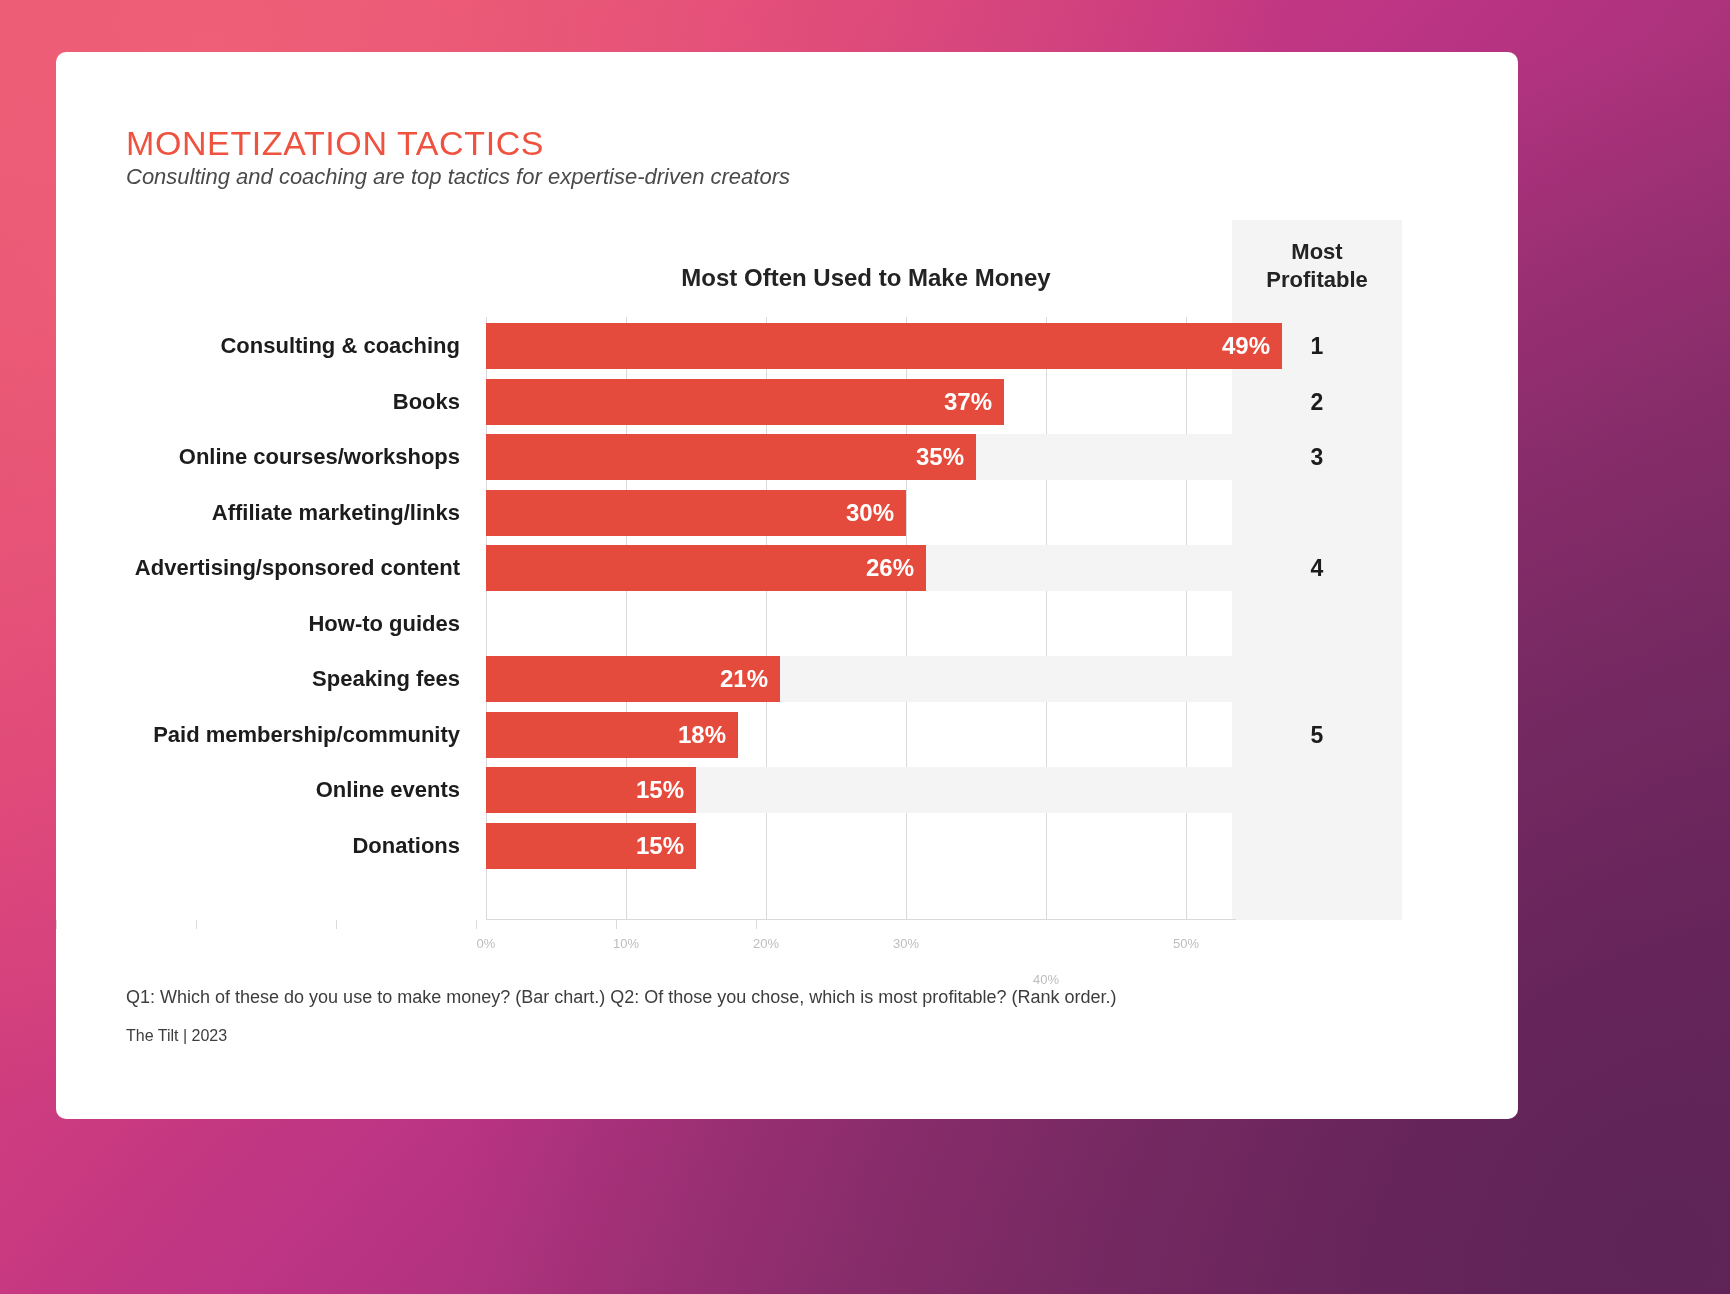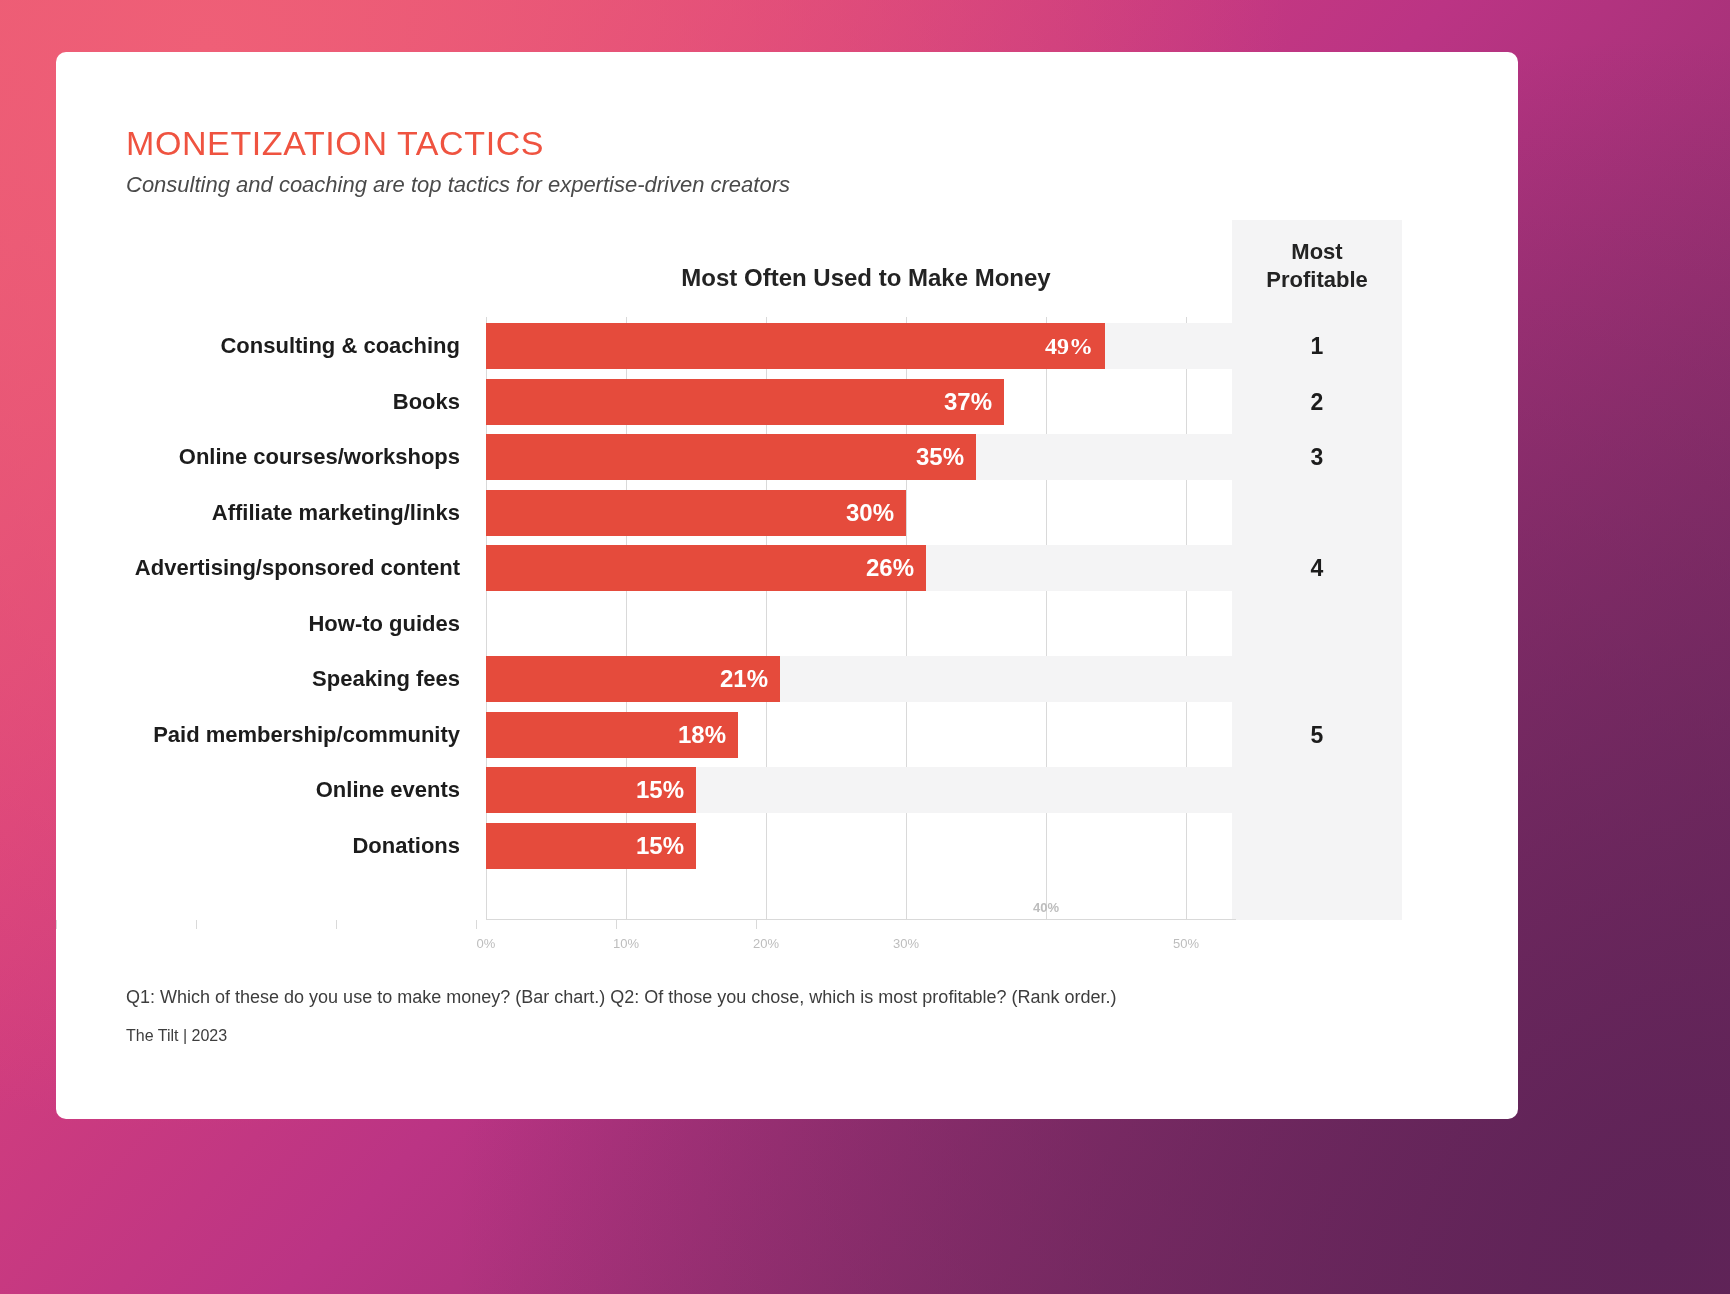--- a/index.html
+++ b/index.html
@@ -36,21 +36,21 @@
     top: 72px;
     font-size: 34px;
     letter-spacing: 0.6px;
     color: #ef5340;
     font-weight: 400;
     white-space: nowrap;
   }
   .subtitle {
     position: absolute;
     left: 70px;
-    top: 120px;
+    top: 112px;
     font-size: 22px;
     font-style: italic;
     color: #4a4a4a;
     white-space: nowrap;
   }
 
   
   .chart-area {
     position: absolute;
     left: 0;
@@ -214,21 +214,21 @@
     <div class="plot" id="plot">
       <div class="axisline-bottom"></div>
     <div class="gridline" style="left: 0px;"></div>
         <div class="gridline" style="left: 140.004px;"></div>
         <div class="gridline" style="left: 280.007px;"></div>
         <div class="gridline" style="left: 420.011px;"></div>
         <div class="gridline" style="left: 560.015px;"></div>
         <div class="gridline" style="left: 700.019px;"></div>
         <div class="row-band" style="top: 6px; width: 916px;"></div>
         <div class="cat-label" style="top: 6px;">Consulting &amp; coaching</div>
-        <div class="bar" style="top: 6px; left: 0px; width: 619px; font-family: Liberation Serif, serif;">
+        <div class="bar" style="top: 6px; left: 0px; width: 796px;">
           <span class="bar-value">49%</span>
         </div>
         <div class="cat-label" style="top: 61.5px;">Books</div>
         <div class="bar" style="top: 61.5px; left: 0px; width: 518.014px; text-align: center;">
           <span class="bar-value">37%</span>
         </div>
         <div class="row-band" style="top: 117px; width: 916px;"></div>
         <div class="cat-label" style="top: 117px;">Online courses/workshops</div>
         <div class="bar" style="top: 117px; left: 0px; width: 490.013px;">
           <span class="bar-value">35%</span>
@@ -265,21 +265,21 @@
 
   <div class="tickmark" style="left: 0px; top: 868px;"></div>
       <div class="ticklabel" style="left: 430px; top: 884px;">0%</div>
       <div class="tickmark" style="left: 140.004px; top: 868px;"></div>
       <div class="ticklabel" style="left: 570.004px; top: 884px;">10%</div>
       <div class="tickmark" style="left: 280.007px; top: 868px;"></div>
       <div class="ticklabel" style="left: 710.007px; top: 884px;">20%</div>
       <div class="tickmark" style="left: 420.011px; top: 868px;"></div>
       <div class="ticklabel" style="left: 850.011px; top: 884px;">30%</div>
       <div class="tickmark" style="left: 560.015px; top: 868px;"></div>
-      <div class="ticklabel" style="left: 990.015px; top: 848px; font-weight: bold;">40%</div>
+      <div class="ticklabel" style="left: 990.015px; top: 920px;">40%</div>
       <div class="tickmark" style="left: 700.019px; top: 868px;"></div>
       <div class="ticklabel" style="left: 1130.02px; top: 884px;">50%</div>
       <div class="rank" style="top: 271px;">1</div>
       <div class="rank" style="top: 326.5px;">2</div>
       <div class="rank" style="top: 382px;">3</div>
       <div class="rank" style="top: 493px;">4</div>
       <div class="rank" style="top: 659.5px;">5</div>
     </div>
 
   <div class="footnote">Q1: Which of these do you use to make money? (Bar chart.) Q2: Of those you chose, which is most profitable? (Rank order.)</div>

